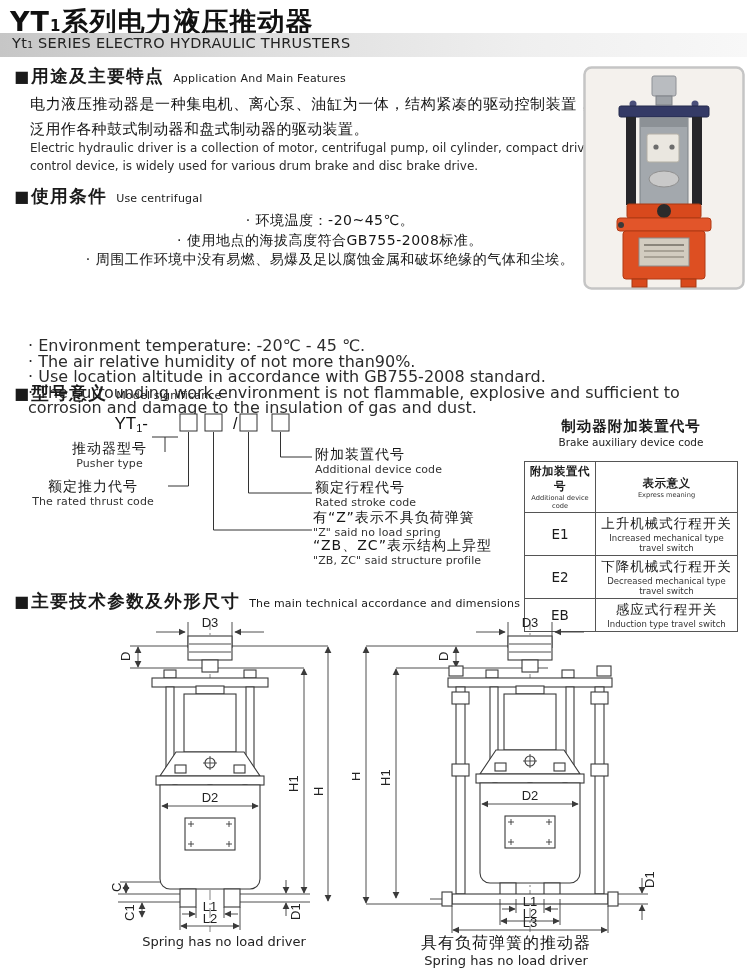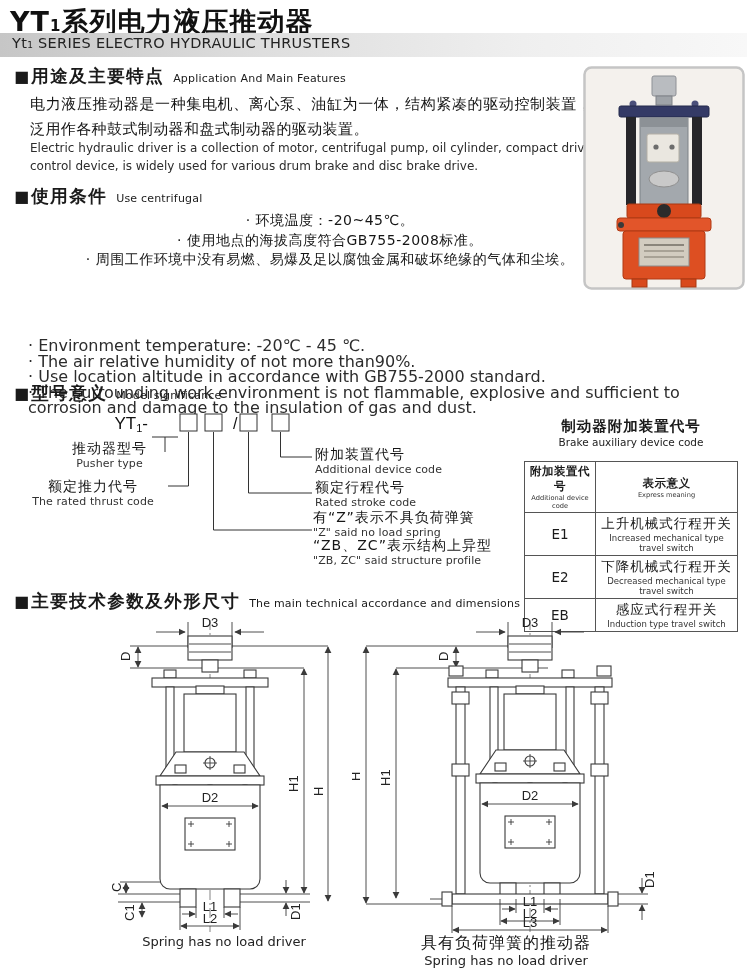--- a/index.html
+++ b/index.html
@@ -125,21 +125,21 @@
   <span class="en">Use  centrifugal</span>
 </div>
 <div class="abs cond-zh">
   <div>· 环境温度：-20~45℃。</div>
   <div>· 使用地点的海拔高度符合GB755-2008标准。</div>
   <div>· 周围工作环境中没有易燃、易爆及足以腐蚀金属和破坏绝缘的气体和尘埃。</div>
 </div>
 <div class="abs cond-en">
   <div>· Environment temperature: -20℃ - 45 ℃.</div>
   <div>· The air relative humidity of not more than90%.</div>
-  <div>· Use location altitude in accordance with GB755-2000 standard.</div>
+  <div>· Use location altitude in accordance with GB755-2008 standard.</div>
   <div>· The surrounding work environment is not flammable, explosive and sufficient to corrosion and damage to the insulation of gas and dust.</div>
 </div>
 
 <div class="abs sec-h" style="left:14px;top:381px;">
   <span class="sq">■</span>
   <span class="zh">型号意义</span>
   <span class="en">Model  significance</span>
 </div>
 
 <svg class="abs" style="left:40px;top:408px;" width="300" height="160" viewBox="0 0 300 160">

